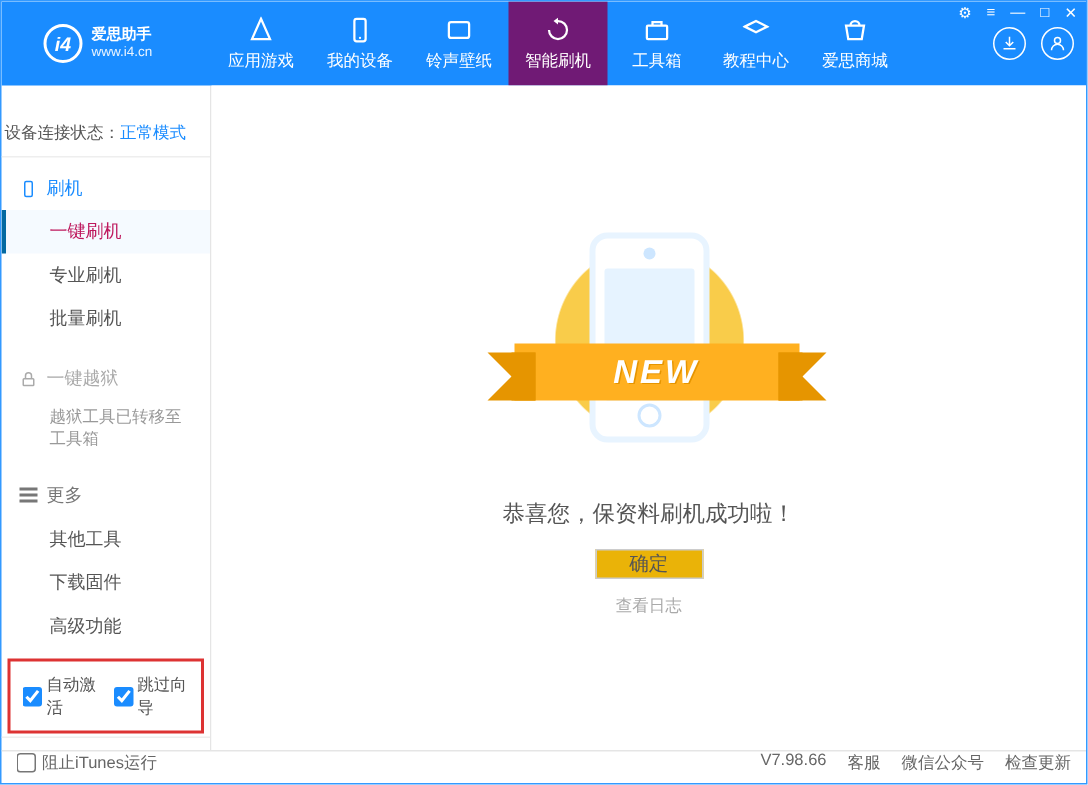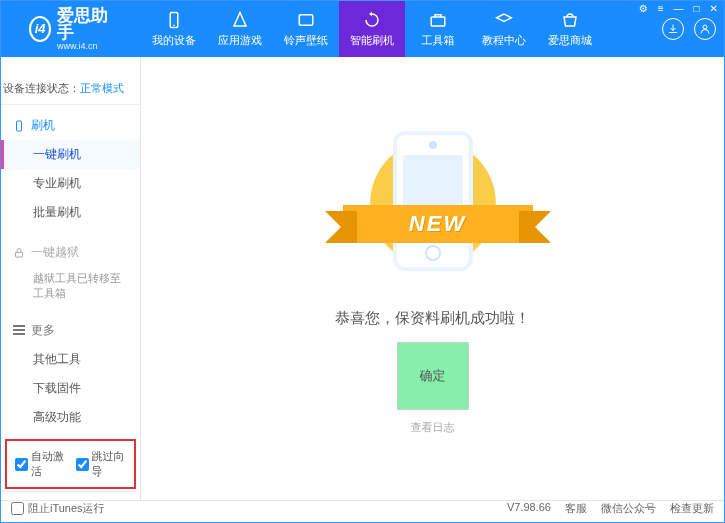--- a/index.html
+++ b/index.html
@@ -1,58 +1,58 @@
 <!DOCTYPE html>
 <html><head>
 <meta charset="utf-8">
 <style>
 * { margin: 0; padding: 0; box-sizing: border-box; font-family: "Microsoft YaHei", Arial, sans-serif; }
 body { background: #fff; width: 725px; height: 523px; overflow: hidden; border: 1px solid #3399ff; }
 .titlebar { height: 56px; background: #1a8cff; display: flex; align-items: center; color: #fff; position: relative; }
 .logo-area { display: flex; align-items: center; padding: 0 28px; width: 140px; }
 .logo-icon { width: 26px; height: 26px; border: 2px solid #fff; border-radius: 50%; display: flex; align-items: center; justify-content: center; font-weight: bold; font-size: 13px; font-style: italic; margin-right: 6px; }
 .logo-text { display: flex; flex-direction: column; justify-content: center; }
-.logo-title { font-size: 17px; font-weight: bold; line-height: 1; }
+.logo-title { font-size: 10px; font-weight: bold; line-height: 1; }
 .logo-url { font-size: 9px; opacity: 0.9; line-height: 1.2; }
 .nav { display: flex; height: 100%; flex: 1; }
 .nav-item { width: 66px; display: flex; flex-direction: column; align-items: center; justify-content: center; gap: 4px; cursor: pointer; font-size: 11px; }
-.nav-item.active { background: #6d28d9; }
+.nav-item.active { background: #701a75; }
 .nav-item svg { width: 18px; height: 18px; fill: #fff; }
 .title-right { display: flex; align-items: center; padding-right: 8px; gap: 10px; }
 .circle-btn { width: 22px; height: 22px; border: 1.5px solid #fff; border-radius: 50%; display: flex; align-items: center; justify-content: center; }
 .window-controls { position: absolute; top: 2px; right: 4px; display: flex; gap: 6px; font-size: 10px; }
 .window-controls span { cursor: pointer; padding: 0 2px; }
 .body-area { display: flex; height: calc(100% - 56px - 22px); }
 .sidebar { width: 140px; border-right: 1px solid #e5e5e5; display: flex; flex-direction: column; font-size: 12px; color: #555; }
 .conn-status { padding: 8px 2px; border-bottom: 1px solid #eee; font-size: 11px; margin-top: 16px; }
 .conn-status .mode { color: #1a8cff; }
 .side-section { padding: 6px 0; }
 .side-head { display: flex; align-items: center; gap: 6px; padding: 6px 12px; color: #1a8cff; font-weight: 500; }
 .side-head.gray { color: #aaa; }
 .side-item { padding: 6px 12px 6px 32px; cursor: pointer; line-height: 1.4; }
-.side-item.active { color: #1d4ed8; border-left: 3px solid #ec4899; padding-left: 29px; background: #f5faff; }
+.side-item.active { color: #be185d; border-left: 3px solid #0369a1; padding-left: 29px; background: #f5faff; }
 .side-note { font-size: 11px; color: #999; padding: 4px 12px 4px 32px; line-height: 1.3; }
 .check-row { display: flex; gap: 10px; padding: 8px 8px; border: 2px solid #d33; margin: 2px 4px; font-size: 11px; }
 .check-row label { display: flex; align-items: center; gap: 3px; cursor: pointer; }
 .check-row input { accent-color: #1a8cff; }
 .device-box { padding: 6px 10px; border-top: 1px solid #eee; }
 .main { flex: 1; display: flex; flex-direction: column; align-items: center; justify-content: center; position: relative; background: #fff; }
 .illus { width: 200px; height: 160px; position: relative; margin-bottom: 10px; }
 .phone { position: absolute; left: 60px; top: 8px; width: 80px; height: 140px; background: #fff; border: 4px solid #e8f4ff; border-radius: 12px; z-index: 2; }
 .phone::before { content: ""; position: absolute; top: 6px; left: 50%; transform: translateX(-50%); width: 8px; height: 8px; background: #cde6ff; border-radius: 50%; }
 .phone::after { content: ""; position: absolute; bottom: 6px; left: 50%; transform: translateX(-50%); width: 12px; height: 12px; border: 2px solid #cde6ff; border-radius: 50%; }
 .phone-screen { position: absolute; top: 20px; left: 6px; right: 6px; bottom: 24px; background: #e6f3ff; border-radius: 2px; }
 .circle-bg { position: absolute; left: 20px; top: 0; width: 160px; height: 160px; background: radial-gradient(circle, #f9cc4a 0%, #f9cc4a 55%, transparent 56%); border-radius: 50%; z-index: 1; }
 .ribbon { position: absolute; top: 82px; left: 10px; right: 0; height: 38px; background: #ffb020; z-index: 3; display: flex; align-items: center; justify-content: center; }
 .ribbon::before, .ribbon::after { content: ""; position: absolute; top: 6px; width: 0; height: 0; border: 16px solid #e69500; }
 .ribbon::before { left: -18px; border-left-color: transparent; }
 .ribbon::after { right: -18px; border-right-color: transparent; }
 .ribbon-text { color: #fff; font-size: 22px; font-weight: 900; letter-spacing: 2px; font-style: italic; text-shadow: 1px 1px 0 #e69500; }
 .success-msg { font-size: 15px; color: #555; margin: 16px 0 14px; }
-.ok-btn { border: 1px solid #ccc; background: #86efac; padding: 24px 22px; font-size: 13px; color: #555; cursor: pointer; }
+.ok-btn { border: 1px solid #ccc; background: #eab308; padding: 0 22px; font-size: 13px; color: #555; cursor: pointer; }
 .log-link { font-size: 11px; color: #aaa; margin-top: 10px; cursor: pointer; }
 .statusbar { height: 22px; border-top: 1px solid #e5e5e5; display: flex; align-items: flex-start; font-size: 11px; color: #666; padding: 0 10px; }
 .statusbar .left { display: flex; align-items: center; gap: 4px; }
 .statusbar .right { margin-left: auto; display: flex; gap: 14px; }
 .sb-item { cursor: pointer; }
 .side-icon { width: 12px; height: 12px; fill: currentColor; flex-shrink: 0; }
 .hamburger { display: inline-flex; flex-direction: column; gap: 2px; width: 12px; }
 .hamburger span { height: 2px; background: currentColor; }
 </style>
 </head>
@@ -69,30 +69,30 @@
   <div class="logo-area">
     <div class="logo-icon">i4</div>
     <div class="logo-text">
       <div class="logo-title">爱思助手</div>
       <div class="logo-url">www.i4.cn</div>
     </div>
   </div>
   <div class="nav">
     <div class="nav-item">
       <svg viewBox="0 0 24 24">
+          <path d="M12 2 L20 20 L4 20 Z" fill="none" stroke="#fff" stroke-width="2"></path>
+        </svg>
+      <span>应用游戏</span>
+    </div>
+    <div class="nav-item">
+      <svg viewBox="0 0 24 24">
           <rect x="7" y="2" width="10" height="20" rx="2" fill="none" stroke="#fff" stroke-width="2"></rect>
           <circle cx="12" cy="19" r="1"></circle>
         </svg>
       <span>我的设备</span>
-    </div>
-    <div class="nav-item">
-      <svg viewBox="0 0 24 24">
-          <path d="M12 2 L20 20 L4 20 Z" fill="none" stroke="#fff" stroke-width="2"></path>
-        </svg>
-      <span>应用游戏</span>
     </div>
     <div class="nav-item">
       <svg viewBox="0 0 24 24">
           <rect x="3" y="5" width="18" height="14" rx="2" fill="none" stroke="#fff" stroke-width="2"></rect>
         </svg>
       <span>铃声壁纸</span>
     </div>
     <div class="nav-item active">
       <svg viewBox="0 0 24 24">
           <path d="M12 4 A8 8 0 1 1 4 12" fill="none" stroke="#fff" stroke-width="2"></path>

